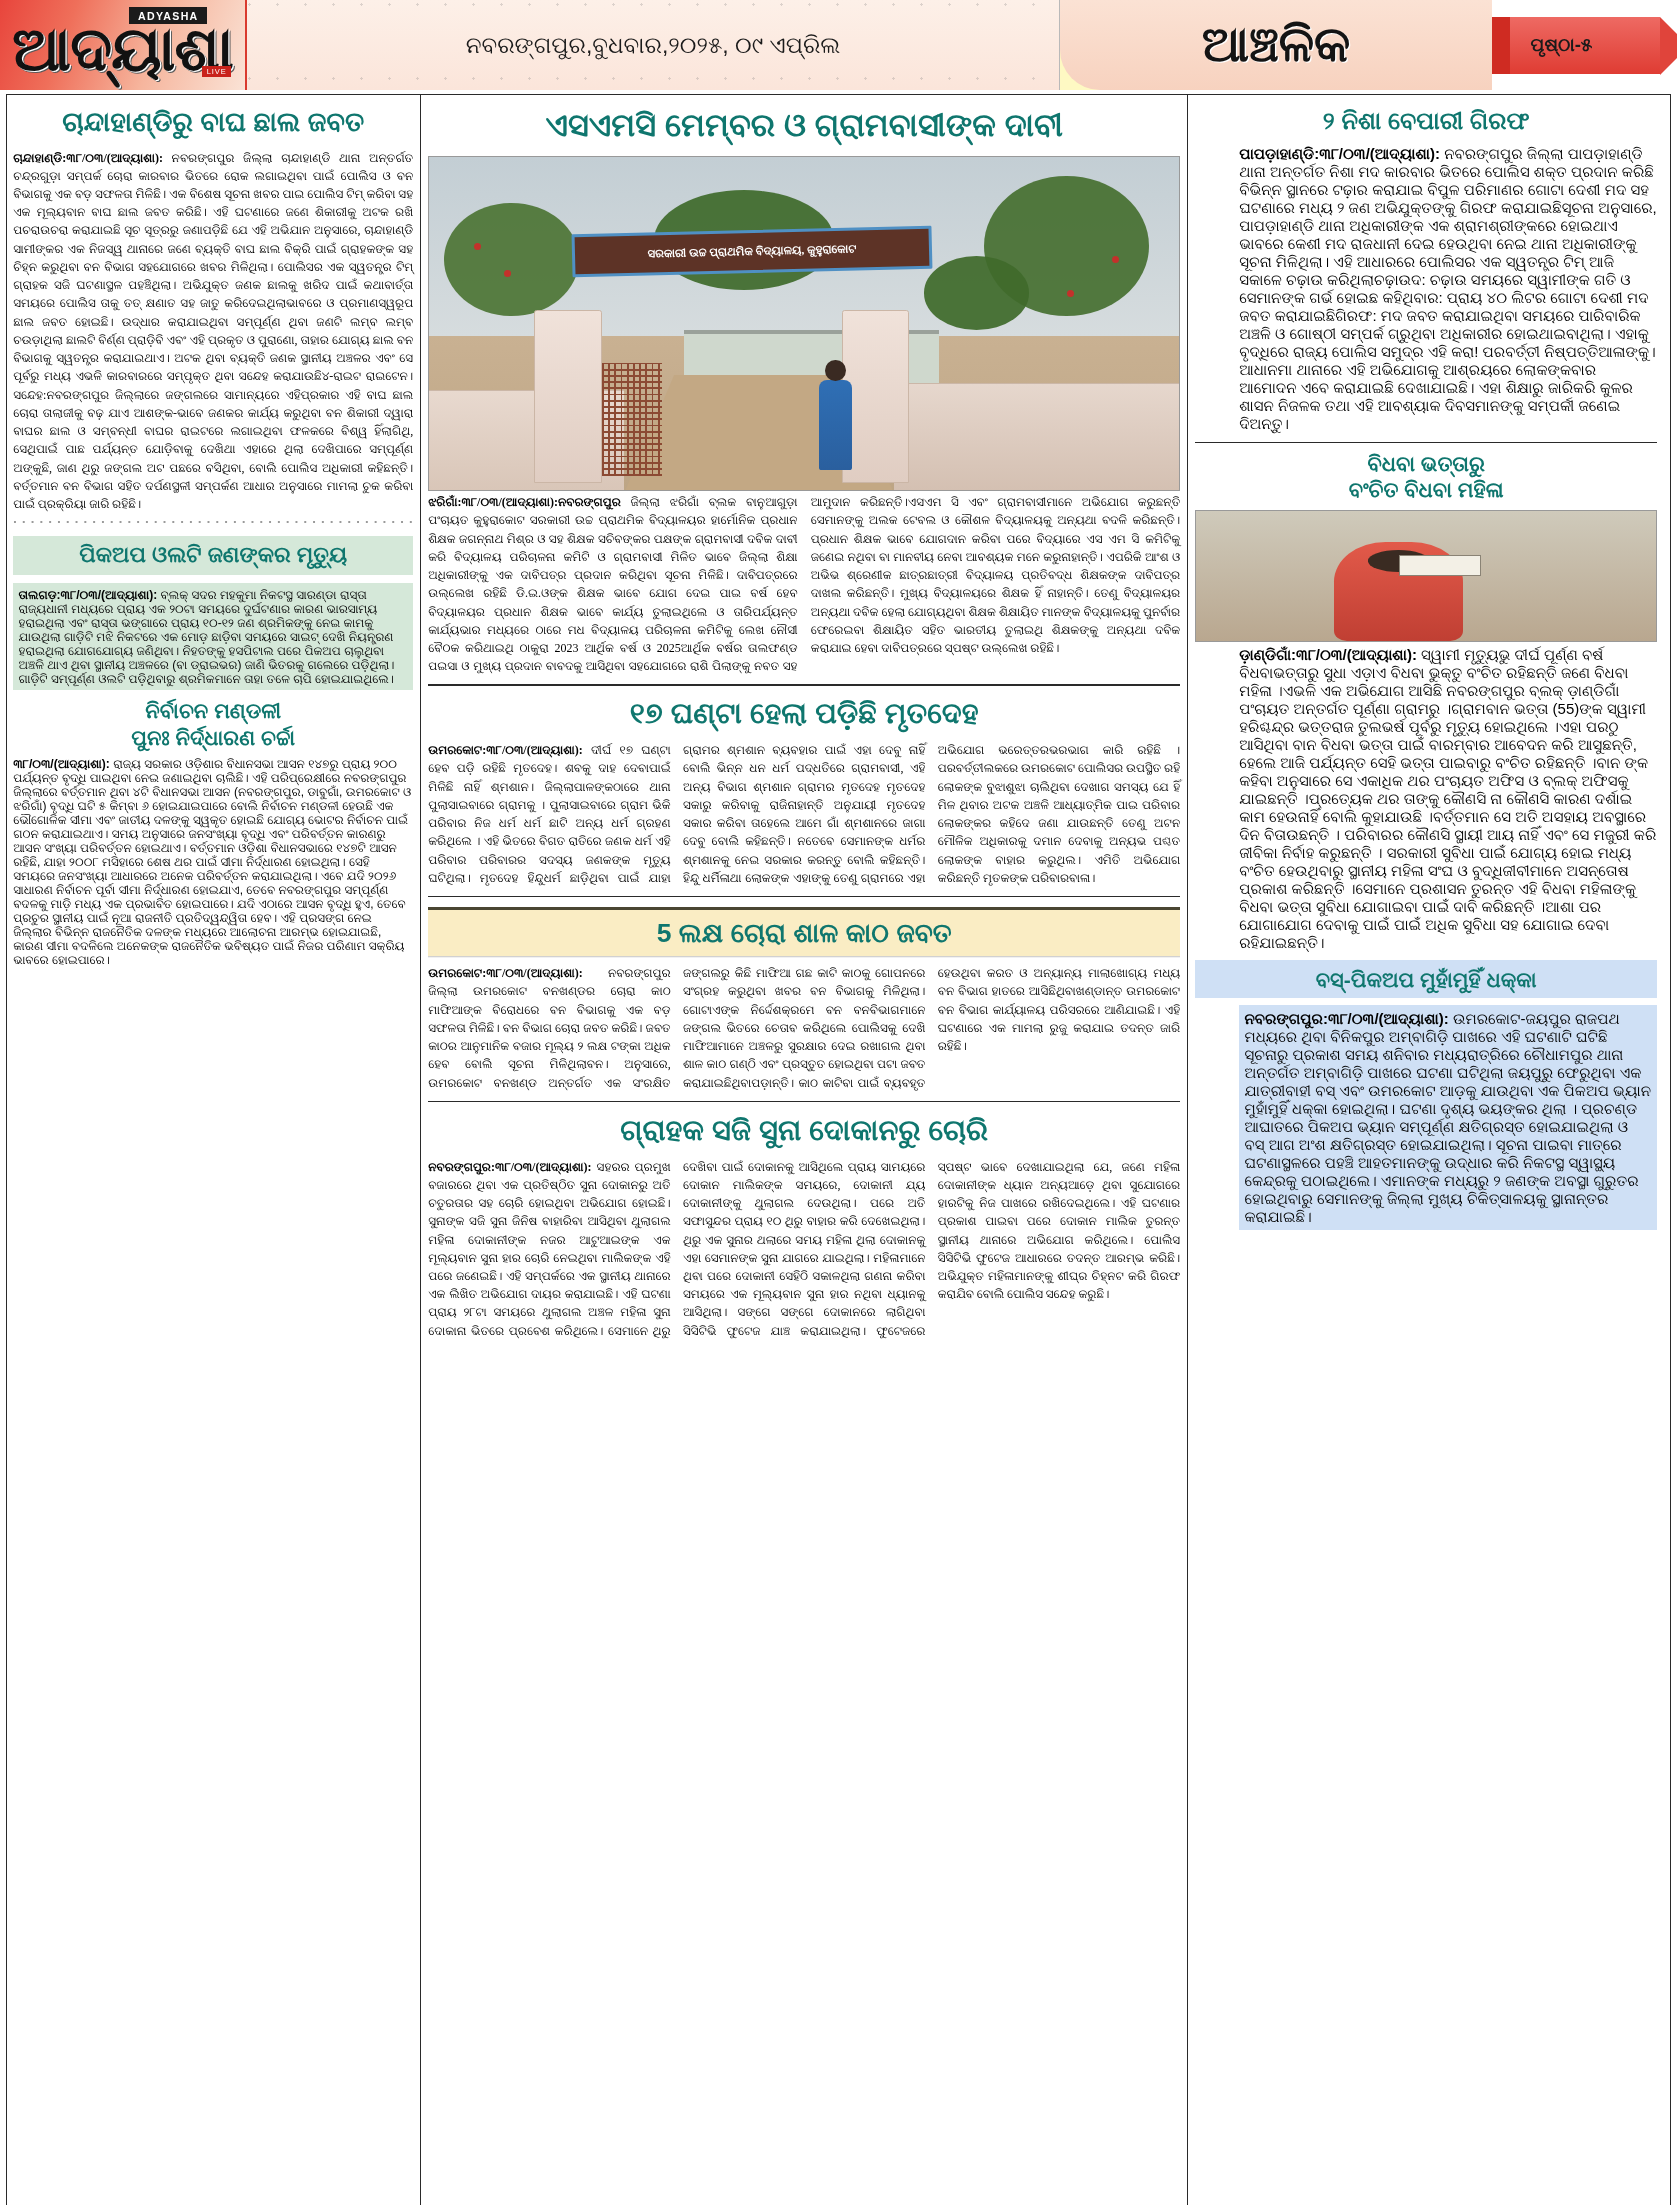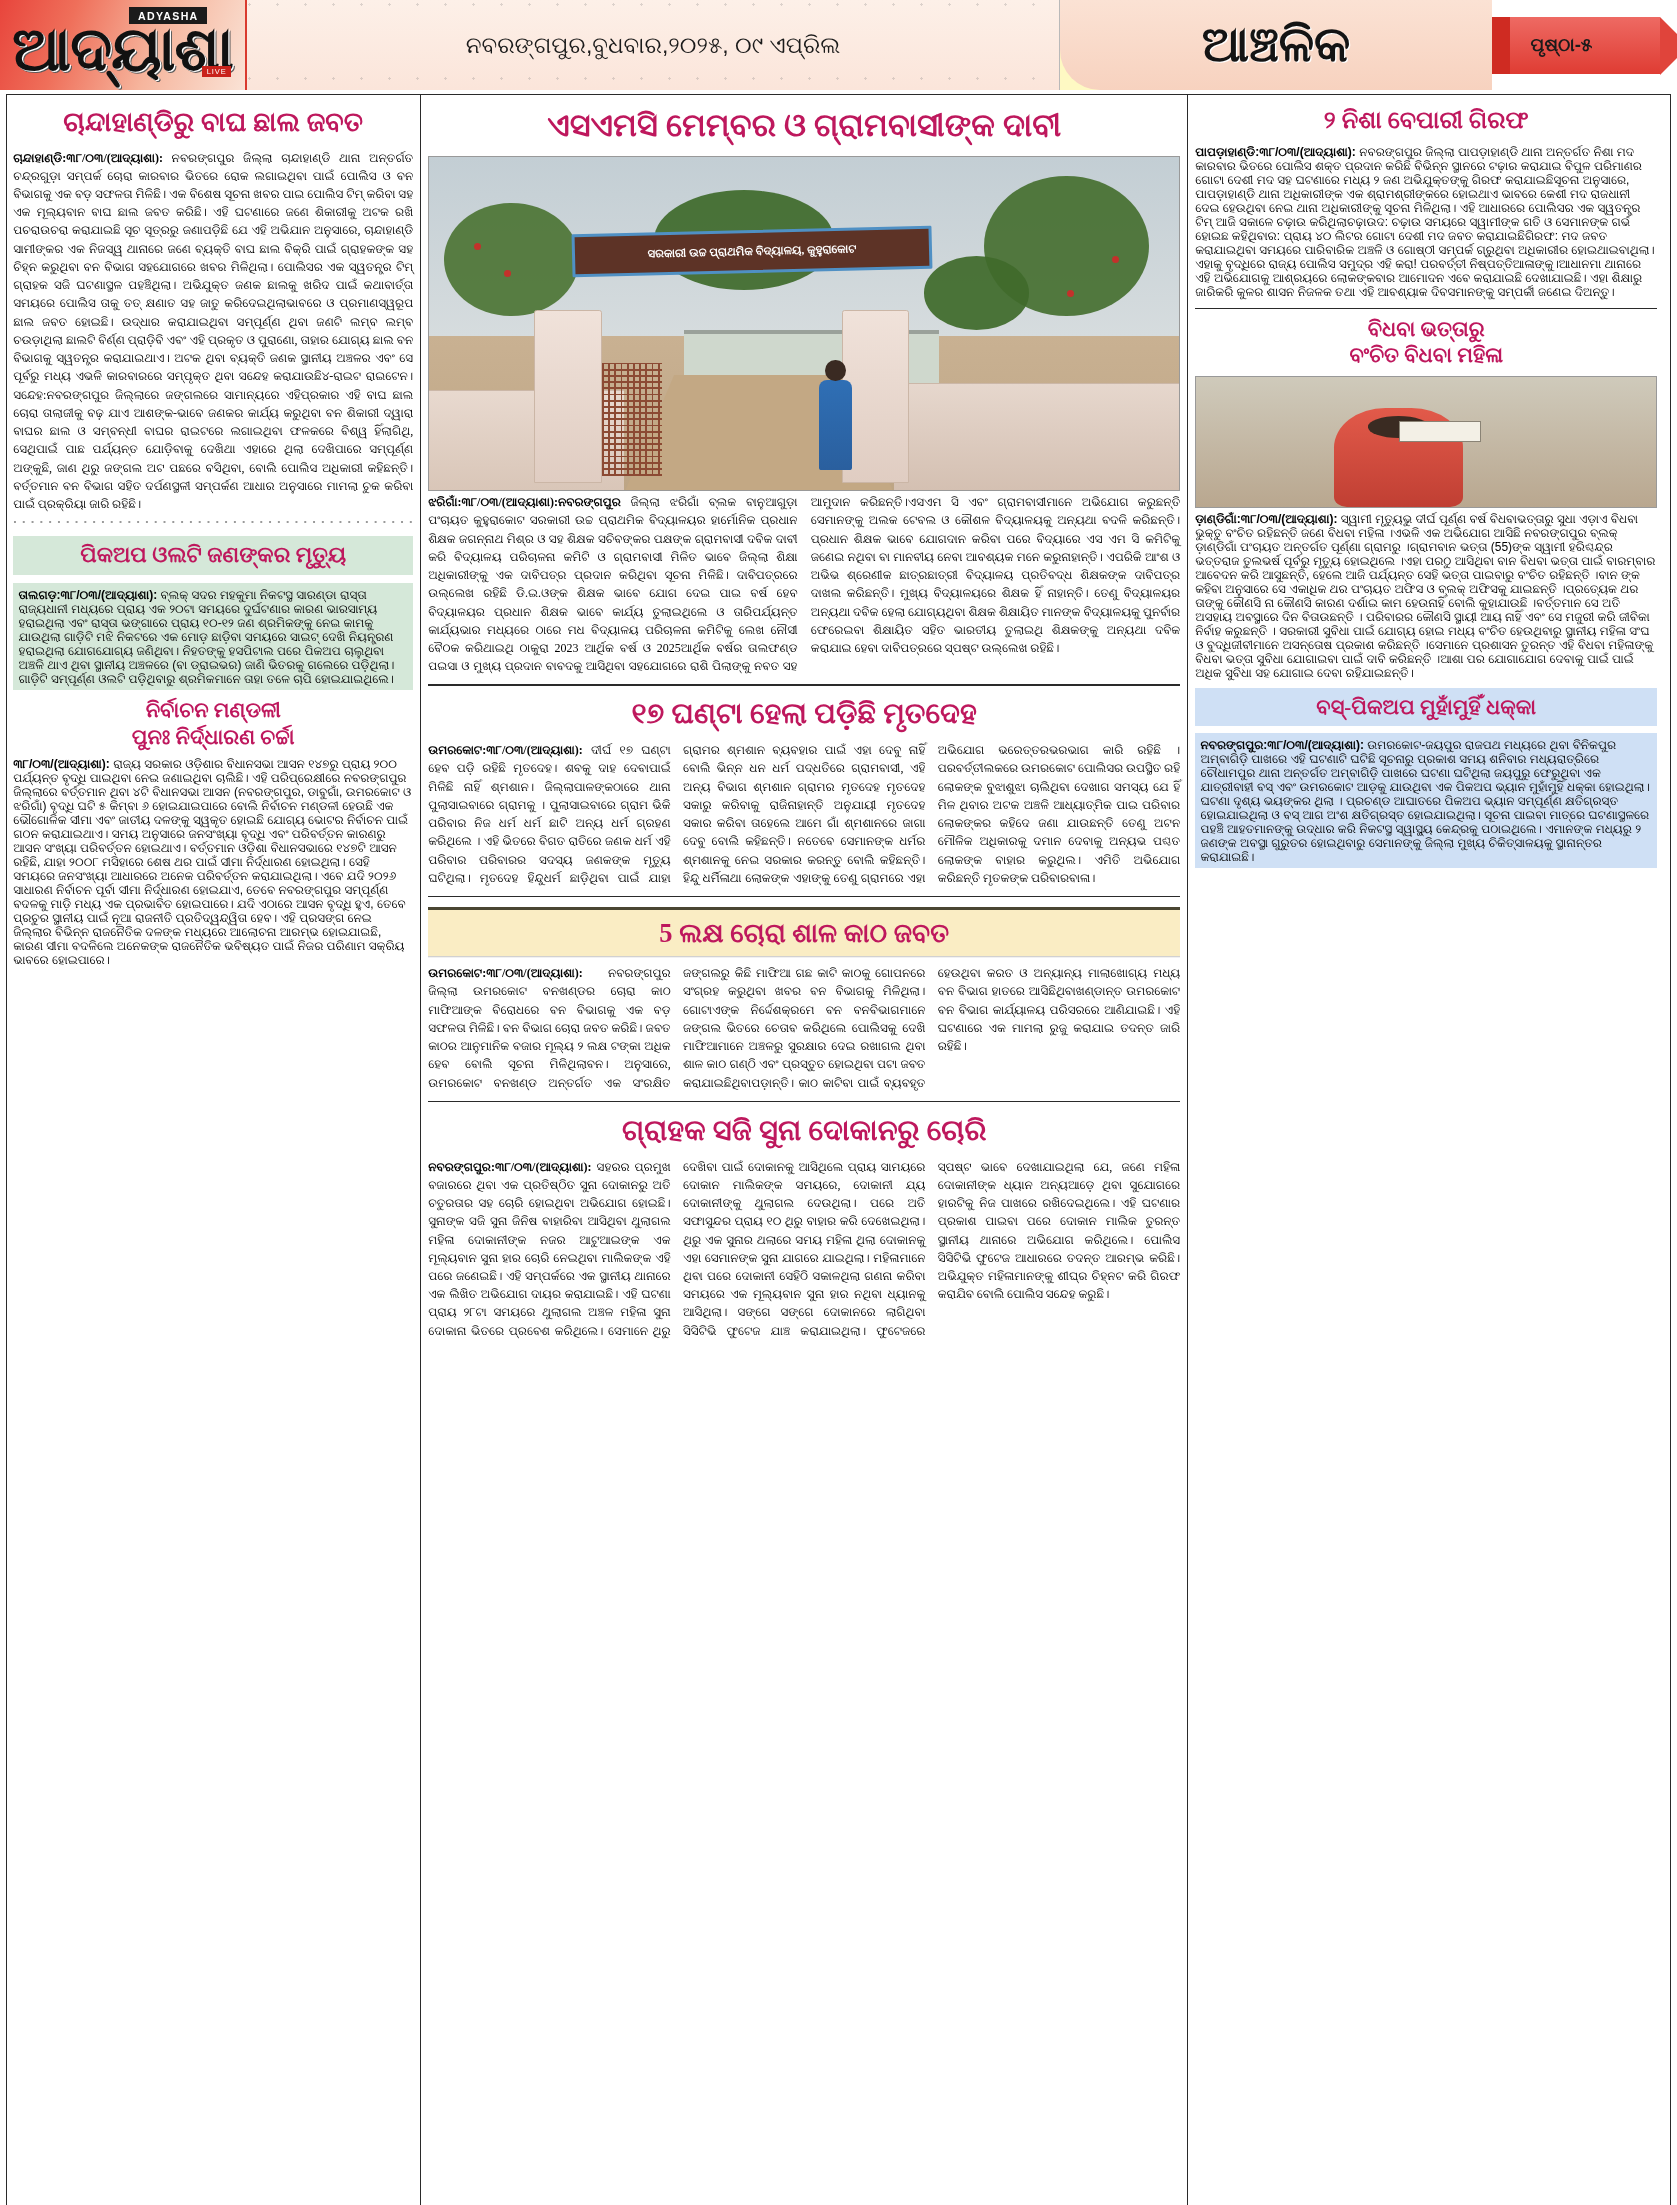--- a/index.html
+++ b/index.html
@@ -149,23 +149,23 @@
   .outer-frame {
     position: absolute;
     left: 6.2px; top: 94px;
     width: 1665px; height: 2640px;
     border: 1.3px solid #2a2a2a;
     pointer-events: none;
   }
 
   
   h2.hl {
-    font-family: Liberation Serif, serif;
+    font-family: Liberation Sans, sans-serif;
     font-weight: bold;
-    color: #be185d;
+    color: #0f766e;
     text-align: center;
     line-height: 1.22;
   }
   .hl-lead   { font-size: 27px; margin: 11.5px 0 9.7px; }
   .hl-main   { font-size: 32px; margin: 11.5px 0 10.6px; }
   .hl-mid    { font-size: 29px; margin: 10.6px 0 9.7px; }
   .hl-sm     { font-size: 21px; margin: 8px 0 7px; }
 
   .hl-green {
     background: #d5e8d9;
@@ -203,21 +203,21 @@
     line-height: 1.52;
     color: #000;
     text-align: justify;
     hyphens: auto;
     word-spacing: -0.2px;
   }
   .body2 { column-count: 2; column-gap: 13.2px; column-rule: none; }
   .body3 { column-count: 3; column-gap: 12.3px; }
   .body1 { column-count: 1; }
   .col-left .body2, .col-left .body1 { column-count: 1; font-size: 12px; }
-  .col-right .body1 { column-count: 1; font-size: 12px; }
+  .col-right .body1 { column-count: 1; font-size: 15px; margin-left: 44px; }
 
   .lead { font-weight: bold; }
 
   
   .photo {
     width: 100%;
     height: 335px;
     position: relative;
     overflow: hidden;
     background: linear-gradient(#b9c7cf 0%, #c9d3d8 40%, #cdbfa9 41%, #c2ae92 100%);

